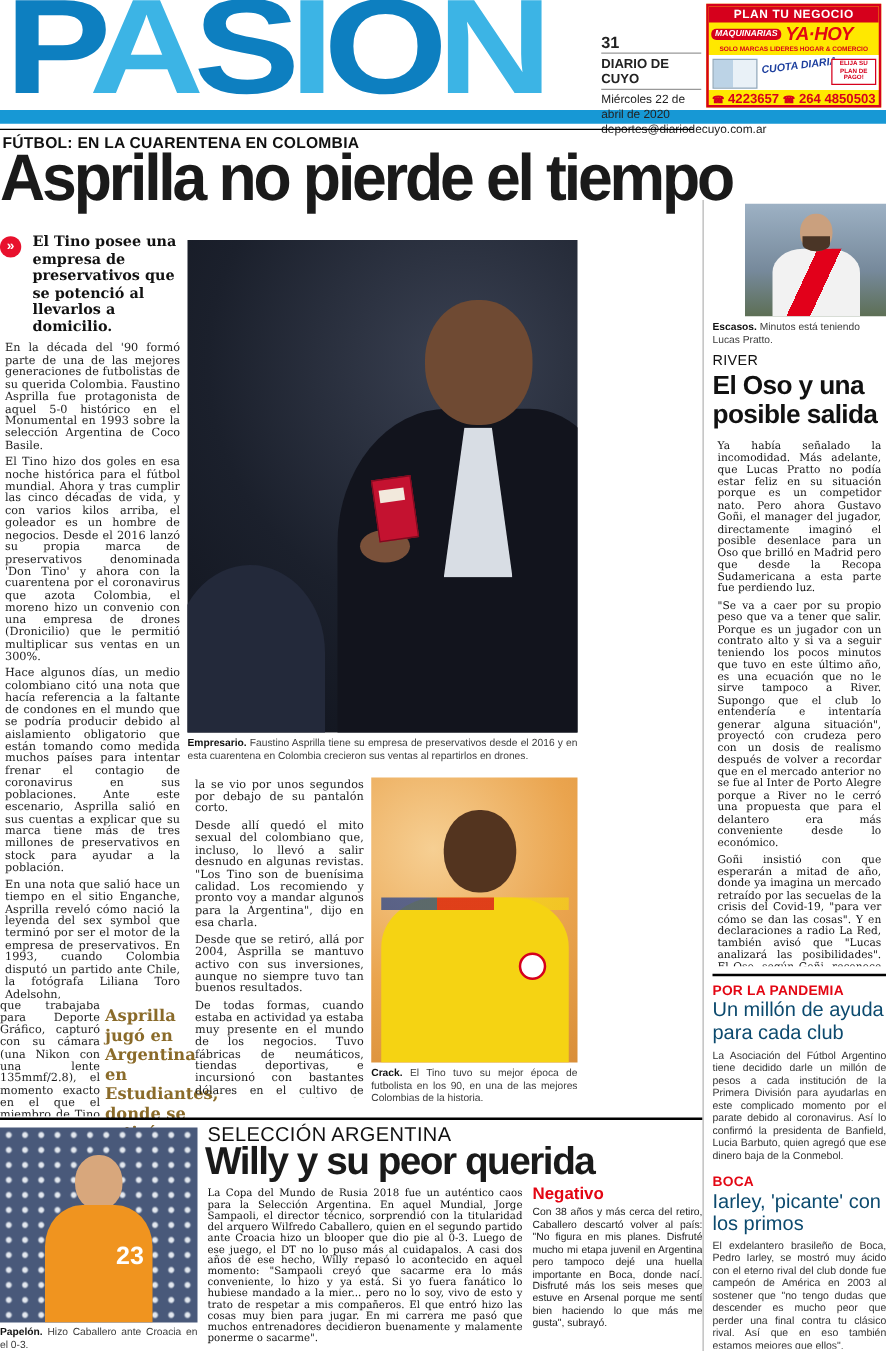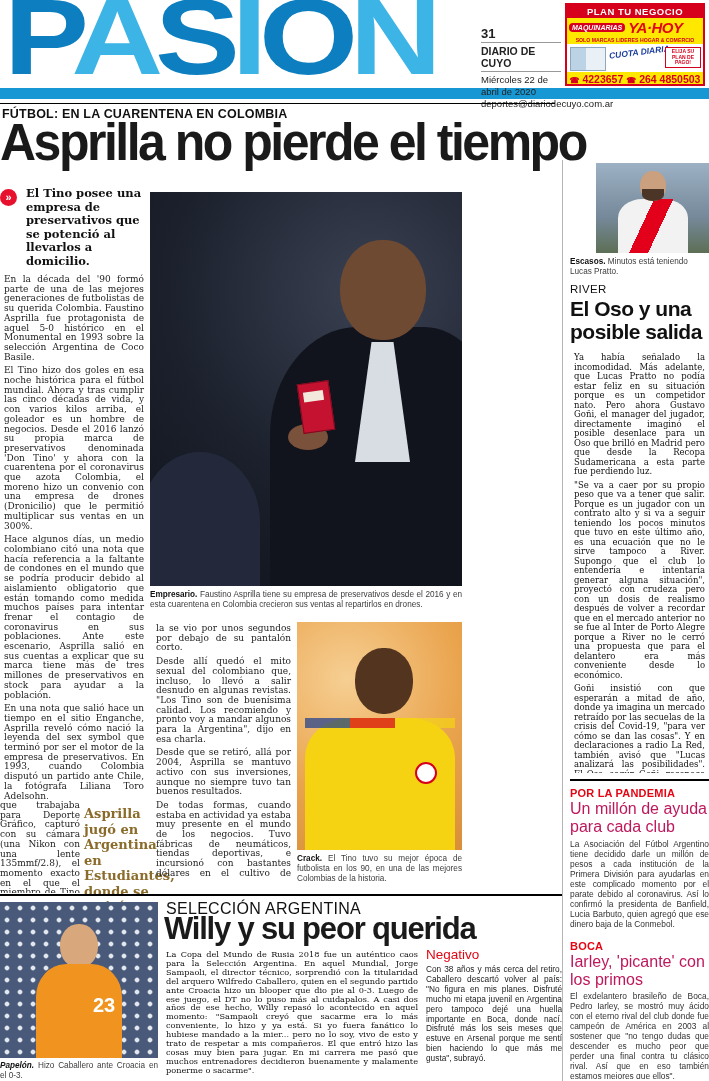--- a/index.html
+++ b/index.html
@@ -102,31 +102,31 @@
   #cap-gk{left:0;top:1061px;width:158px;}
   #cap-pratto{left:570px;top:257px;width:139px;}
 
   #col2{left:152px;top:620px;width:143px;height:258px;overflow:hidden;}
 
   
   #rule-mid{left:0;top:894px;width:562px;height:2px;background:#000;}
   #sel-kicker{left:166px;top:900px;font-size:16px;letter-spacing:.3px;}
   #willy-headline{left:164px;top:911px;width:400px;font-size:31px;font-weight:bold;letter-spacing:-1.2px;color:#1a1a1a;}
   #willy-body{left:166px;top:950px;width:252px;height:128px;overflow:hidden;font-size:8.2px;line-height:8.9px;}
-  #neg-title{left:426px;top:947px;font-size:13.5px;font-weight:normal;color:#e30613;}
+  #neg-title{left:426px;top:947px;font-size:13.5px;font-weight:bold;color:#e30613;}
   #neg-body{left:426px;top:965px;width:136px;height:114px;overflow:hidden;font-size:8.3px;line-height:9.9px;color:#222;}
 
   
   #v-divider{left:562px;top:160px;width:1px;height:921px;background:#b5b5b5;}
   #river-kicker{left:570px;top:283px;font-size:11.5px;letter-spacing:.3px;}
   #river-headline{left:570px;top:297px;width:139px;font-size:21px;line-height:23px;font-weight:bold;letter-spacing:-.5px;}
   #river-body{left:570px;top:349px;width:139px;height:424px;overflow:hidden;font-size:8.5px;line-height:9.5px;}
   .side-rule{left:570px;width:139px;height:2px;background:#000;}
   .side-kicker{font-size:11px;font-weight:bold;color:#e30613;letter-spacing:.2px;}
-  .side-headline{width:139px;font-size:16px;line-height:17.5px;color:#be185d;}
+  .side-headline{width:139px;font-size:16px;line-height:17.5px;color:#0c4a6e;}
   .side-body{width:139px;font-size:8.4px;line-height:10px;color:#333;}
   #pand-rule{top:779px;} #pand-kicker{left:570px;top:787px;} #pand-headline{left:570px;top:800px;}
   #pand-body{left:570px;top:839px;height:92px;overflow:hidden;}
   #boca-kicker{left:570px;top:940px;} #boca-headline{left:570px;top:953px;}
   #boca-body{left:570px;top:991px;height:88px;overflow:hidden;}
 </style>
 </head>
 <body>
 
 <div id="page">
@@ -210,21 +210,21 @@
     <span>El Tino tuvo su mejor época de futbolista en los 90, en una de las mejores Colombias de la historia.</span>
   </div>
 
   <div id="rule-mid" class="abs"></div>
   <div id="gk-photo" class="abs photo">
     <div class="gk-head"></div>
     <div class="gk-jersey"></div>
     <div class="gk-num">23</div>
   </div>
   <div id="cap-gk" class="abs caption just">
-    <b style="font-style:italic">Papelón.</b>
+    <b style="">Papelón.</b>
     <span>Hizo Caballero ante Croacia en el 0-3.</span>
   </div>
 
   <div id="sel-kicker" class="abs">SELECCIÓN ARGENTINA</div>
   <div id="willy-headline" class="abs">Willy y su peor querida</div>
   <div id="willy-body" class="abs serif just">La Copa del Mundo de Rusia 2018 fue un auténtico caos para la Selección Argentina. En aquel Mundial, Jorge Sampaoli, el director técnico, sorprendió con la titularidad del arquero Wilfredo Caballero, quien en el segundo partido ante Croacia hizo un blooper que dio pie al 0-3. Luego de ese juego, el DT no lo puso más al cuidapalos. A casi dos años de ese hecho, Willy repasó lo acontecido en aquel momento: "Sampaoli creyó que sacarme era lo más conveniente, lo hizo y ya está. Si yo fuera fanático lo hubiese mandado a la mier... pero no lo soy, vivo de esto y trato de respetar a mis compañeros. El que entró hizo las cosas muy bien para jugar. En mi carrera me pasó que muchos entrenadores decidieron buenamente y malamente ponerme o sacarme".</div>
   <div id="neg-title" class="abs">Negativo</div>
   <div id="neg-body" class="abs sans just">Con 38 años y más cerca del retiro, Caballero descartó volver al país: "No figura en mis planes. Disfruté mucho mi etapa juvenil en Argentina pero tampoco dejé una huella importante en Boca, donde nací. Disfruté más los seis meses que estuve en Arsenal porque me sentí bien haciendo lo que más me gusta", subrayó.</div>
 
   <div id="v-divider" class="abs"></div>

